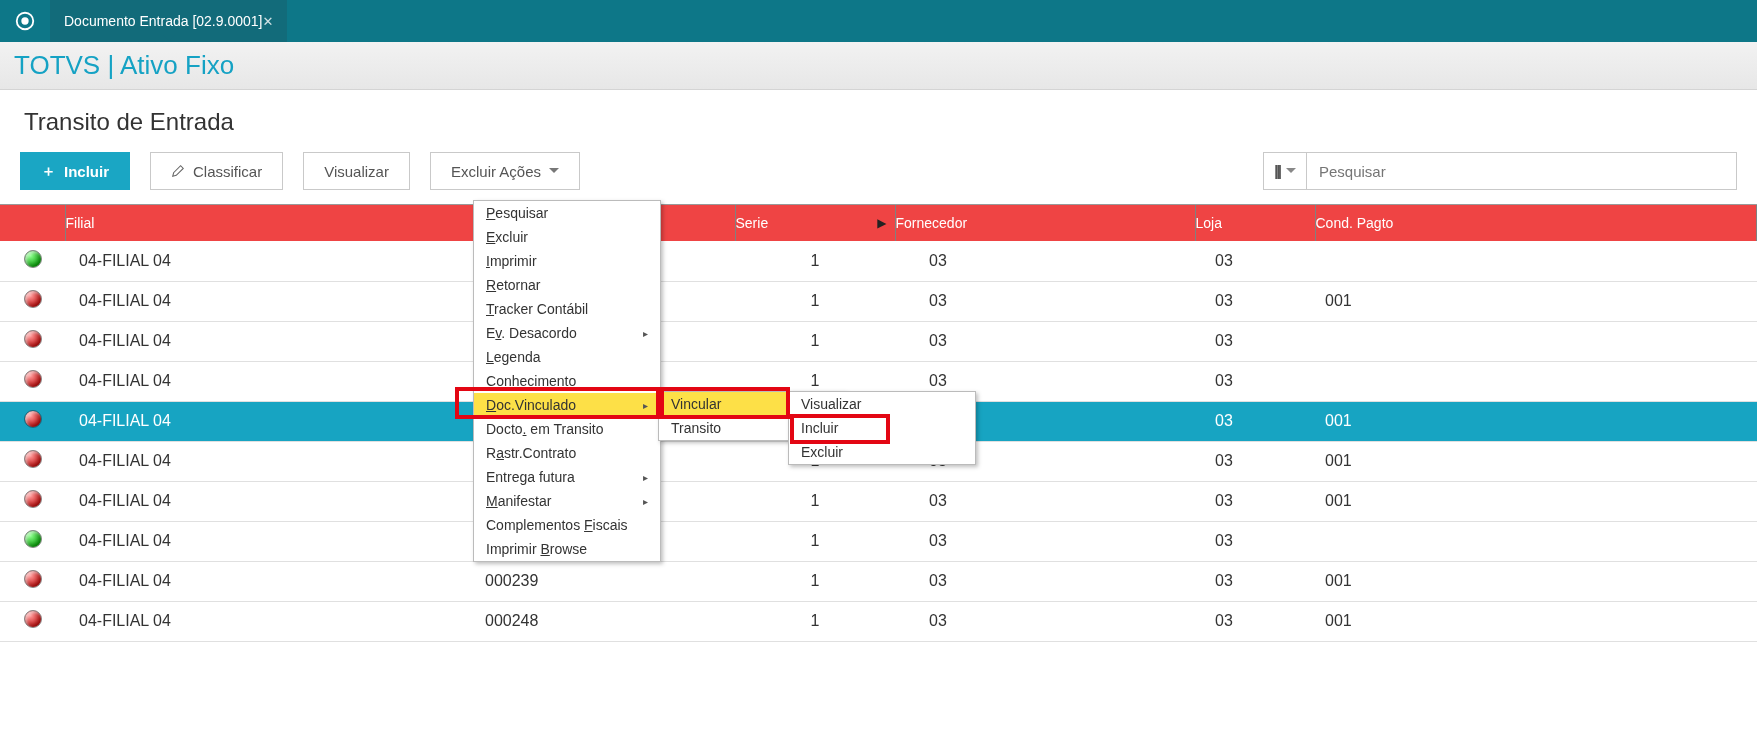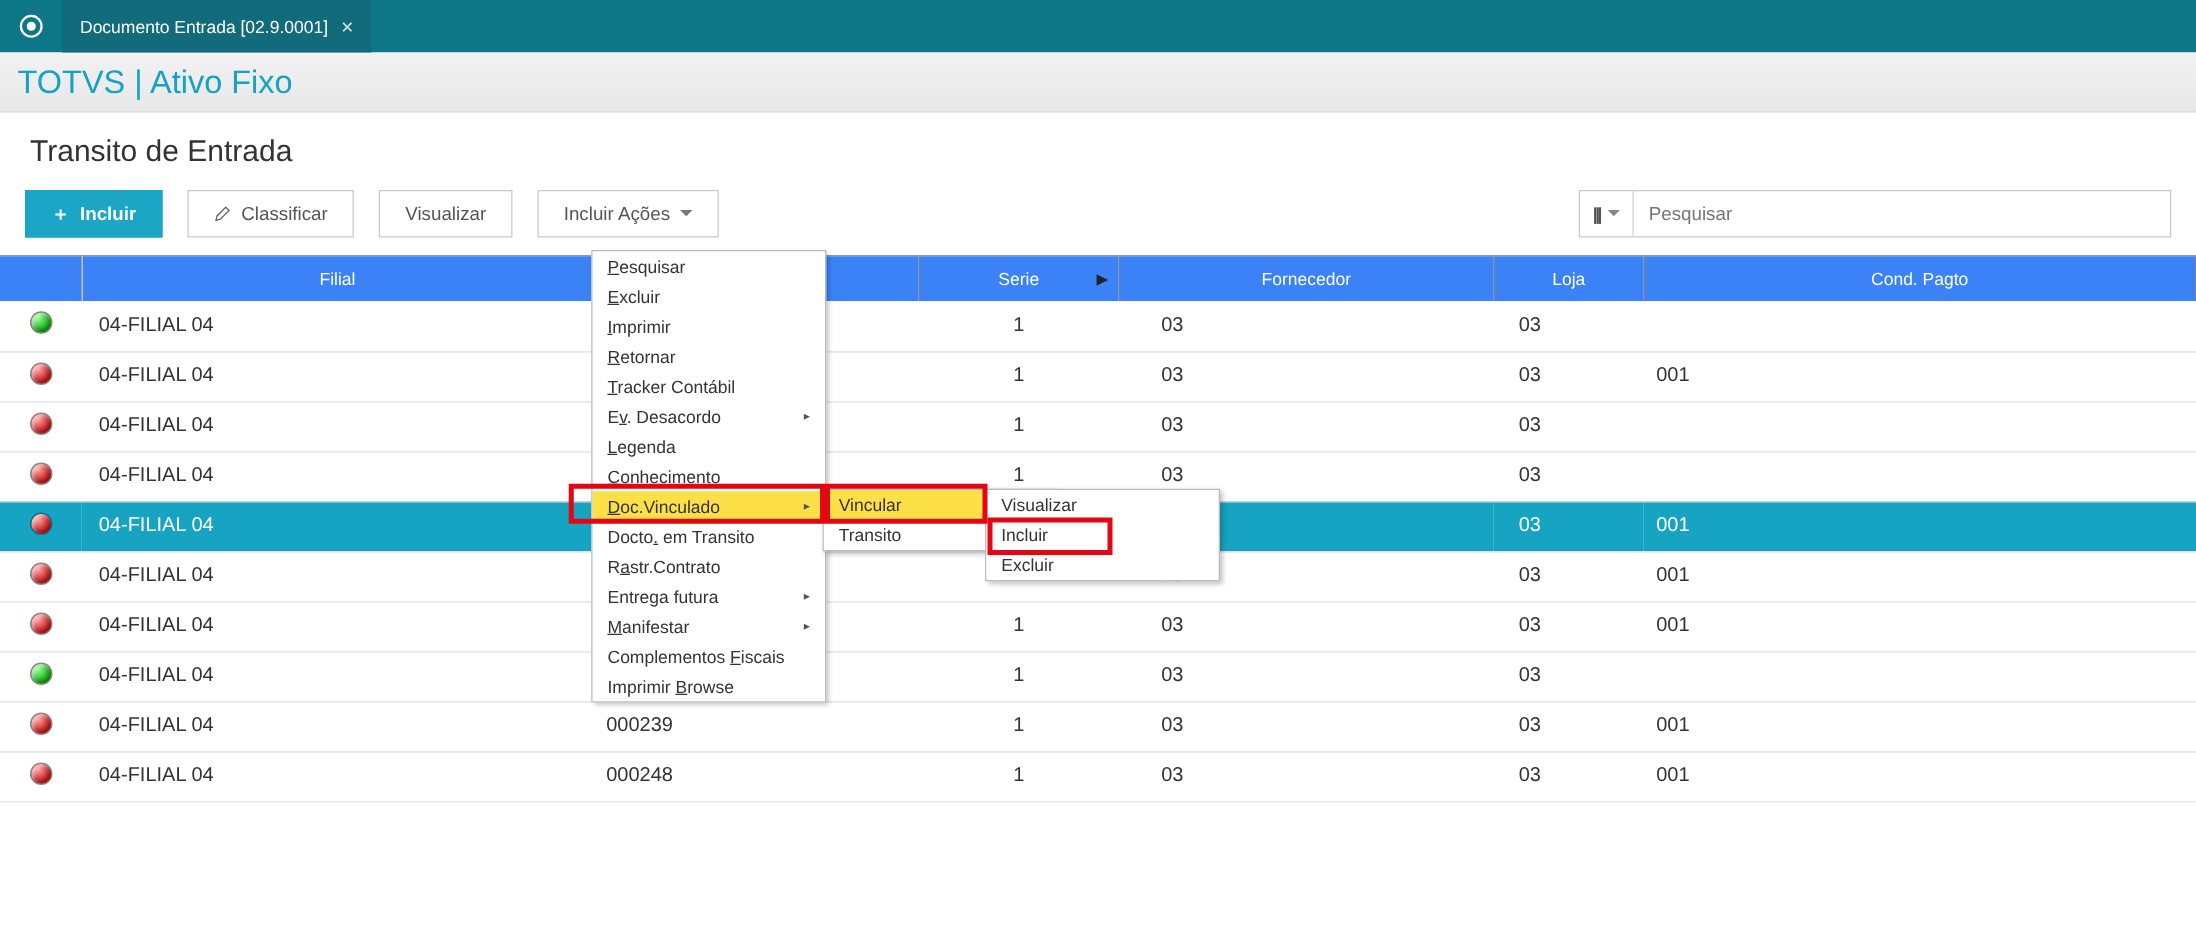--- a/index.html
+++ b/index.html
@@ -2,21 +2,21 @@
 <html><head>
 <meta charset="utf-8">
 <style>
   * { box-sizing: border-box; margin: 0; padding: 0; }
   body { font-family: Arial, sans-serif; font-size: 14px; background: #fff; color: #333; width: 1757px; }
   
   
   .titlebar { background: #0d7788; height: 42px; display: flex; align-items: stretch; }
   .titlebar-logo { width: 50px; display: flex; align-items: center; justify-content: center; }
   .titlebar-logo svg { width: 22px; height: 22px; }
-  .tab { background: #126b7a; color: #fff; padding: 0 14px; display: flex; align-items: center; gap: 10px; font-size: 14px; position: relative; }
+  .tab { background: #126b7a; color: #fff; padding: 0 14px; display: flex; align-items: center; font-size: 14px; position: relative; }
   .tab-close { font-size: 13px; opacity: .8; }
   .tab::after { content: ""; position: absolute; bottom: -5px; left: 50%; margin-left: -6px; border: 6px solid transparent; border-top-color: #126b7a; }
 
   
   .headerbar { height: 48px; display: flex; align-items: center; padding: 0 14px; background: linear-gradient(#f2f2f2, #e7e7e7); border-bottom: 1px solid #d4d4d4; }
   .app-title { color: #15a2c4; font-size: 26px; font-weight: 400; }
   .header-right { margin-left: auto; display: flex; gap: 18px; color: #555; font-size: 14px; }
   .header-right span { padding: 0 6px; }
 
   
@@ -30,21 +30,21 @@
   .caret { border: 5px solid transparent; border-top-color: #777; margin-top: 4px; }
   .toolbar-right { margin-left: auto; display: flex; align-items: stretch; }
   .cols-btn { border: 1px solid #c9c9c9; height: 38px; padding: 0 10px; display: flex; align-items: center; gap: 6px; background: #fff; }
   .cols-btn .caret { border-top-color: #888; }
   .search-box { border: 1px solid #c9c9c9; border-left: none; height: 38px; width: 430px; padding: 0 12px; font-size: 15px; }
   .pencil { width: 14px; height: 14px; }
 
   
   .table-wrap { border-top: 1px solid #999; }
   table { border-collapse: collapse; width: 100%; table-layout: fixed; }
-  thead th { background: #3b82f6; color: #fff; font-weight: 400; font-size: 14px; height: 36px; border-right: 1px solid #808080; text-align: center; position: relative; }
+  thead th { background: #ef4444; color: #fff; font-weight: 400; font-size: 14px; height: 36px; border-right: 1px solid #808080; text-align: left; position: relative; }
   thead th .sort-ind { position: absolute; right: 8px; top: 50%; transform: translateY(-50%); color: #222; font-size: 12px; }
   tbody td { height: 40px; border-bottom: 1px solid #e0e0e0; padding: 0 10px; font-size: 16px; color: #333; }
   tbody tr.selected td { background: #17a4c2; color: #fff; }
   tbody tr.selected .status-dot { border-color: #0b6f85; }
   .col-status { width: 65px; }
   .col-filial { width: 410px; padding-left: 14px !important; }
   .col-doc { width: 260px; }
   .col-serie { width: 160px; text-align: center; }
   .col-forn { width: 300px; text-align: left; padding-left: 34px !important; }
   .col-loja { width: 120px; text-align: left; padding-left: 20px !important; }
@@ -104,21 +104,21 @@
     <button class="btn">
       <svg class="pencil" viewBox="0 0 16 16">
           <path d="M2 14l1-4 8-8 3 3-8 8-4 1z" fill="none" stroke="#666" stroke-width="1.2"></path>
         </svg>
       <span>Classificar</span>
     </button>
     <button class="btn">
       <span>Visualizar</span>
     </button>
     <button class="btn btn-dd">
-      <span>Incluir Ações</span>
+      <span>Excluir Ações</span>
       <span class="caret"></span>
     </button>
     <div class="toolbar-right">
       <div class="cols-btn">
         <span style="letter-spacing:-2px;font-weight:bold;color:#555;">|||</span>
         <span class="caret"></span>
       </div>
       <input class="search-box" placeholder="Pesquisar" style="">
     </div>
   </div>

